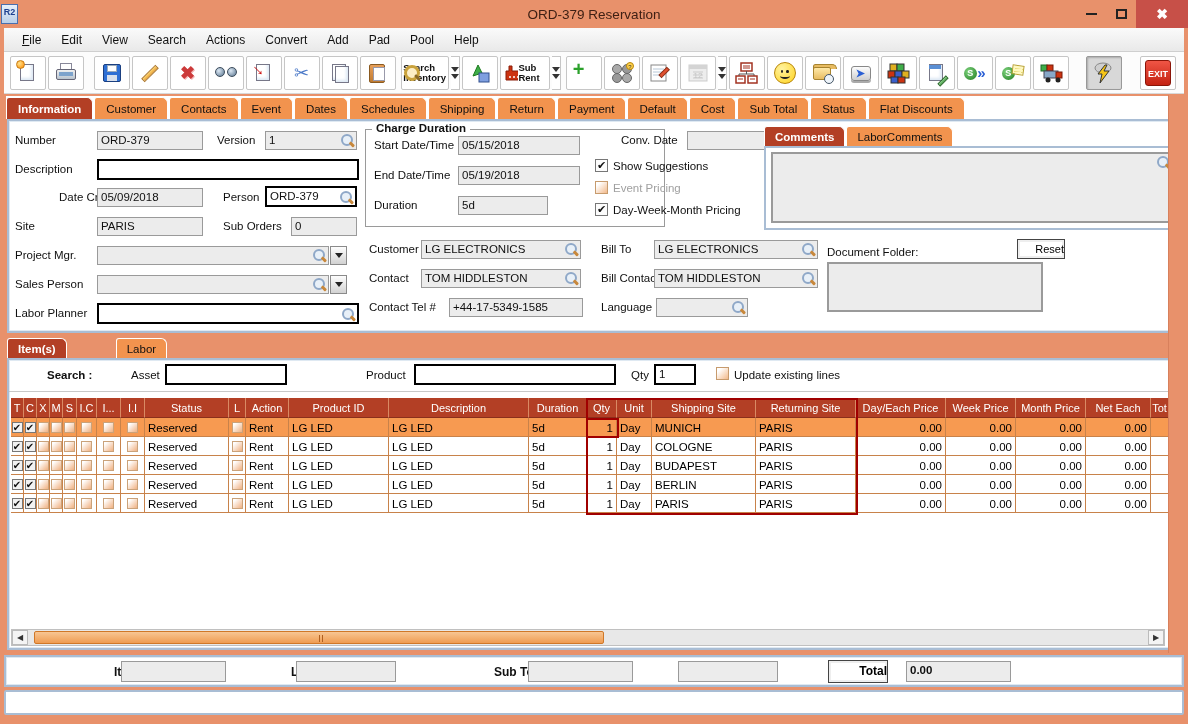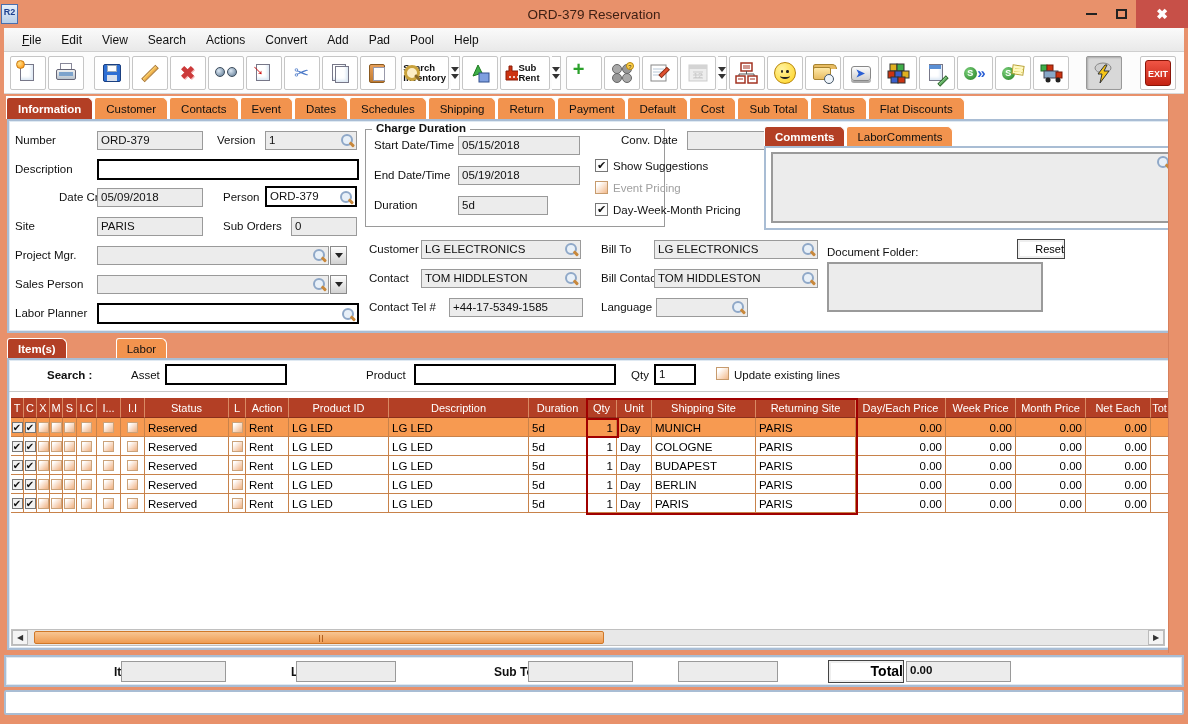--- a/index.html
+++ b/index.html
@@ -731,18 +731,18 @@
 
   <div class="panel" id="totalsbar">
     <span class="lbl" style="left:68px;top:8px;">Items</span>
     <div class="fld" style="left:115px;top:4px;width:105px;height:21px;"></div>
     <span class="lbl" style="left:245px;top:8px;">Labor</span>
     <div class="fld" style="left:290px;top:4px;width:100px;height:21px;"></div>
     <span class="lbl" style="left:448px;top:8px;">Sub Total</span>
     <div class="fld" style="left:522px;top:4px;width:105px;height:21px;"></div>
     <span class="lbl" style="left:640px;top:8px;">Tax</span>
     <div class="fld" style="left:672px;top:4px;width:100px;height:21px;"></div>
-    <div class="btn" style="left:822px;top:3px;width:76px;height:23px;line-height:21px;font-weight:bold;font-size:14px;">Total</div>
+    <div class="btn" style="left:822px;top:3px;width:60px;height:23px;line-height:21px;font-weight:bold;font-size:12px;">Total</div>
     <div class="fld" style="left:900px;top:4px;width:105px;height:21px;font-weight:bold;">0.00</div>
   </div>
 
   <div id="statusstrip"></div>
 </div>
 
 </body></html>

